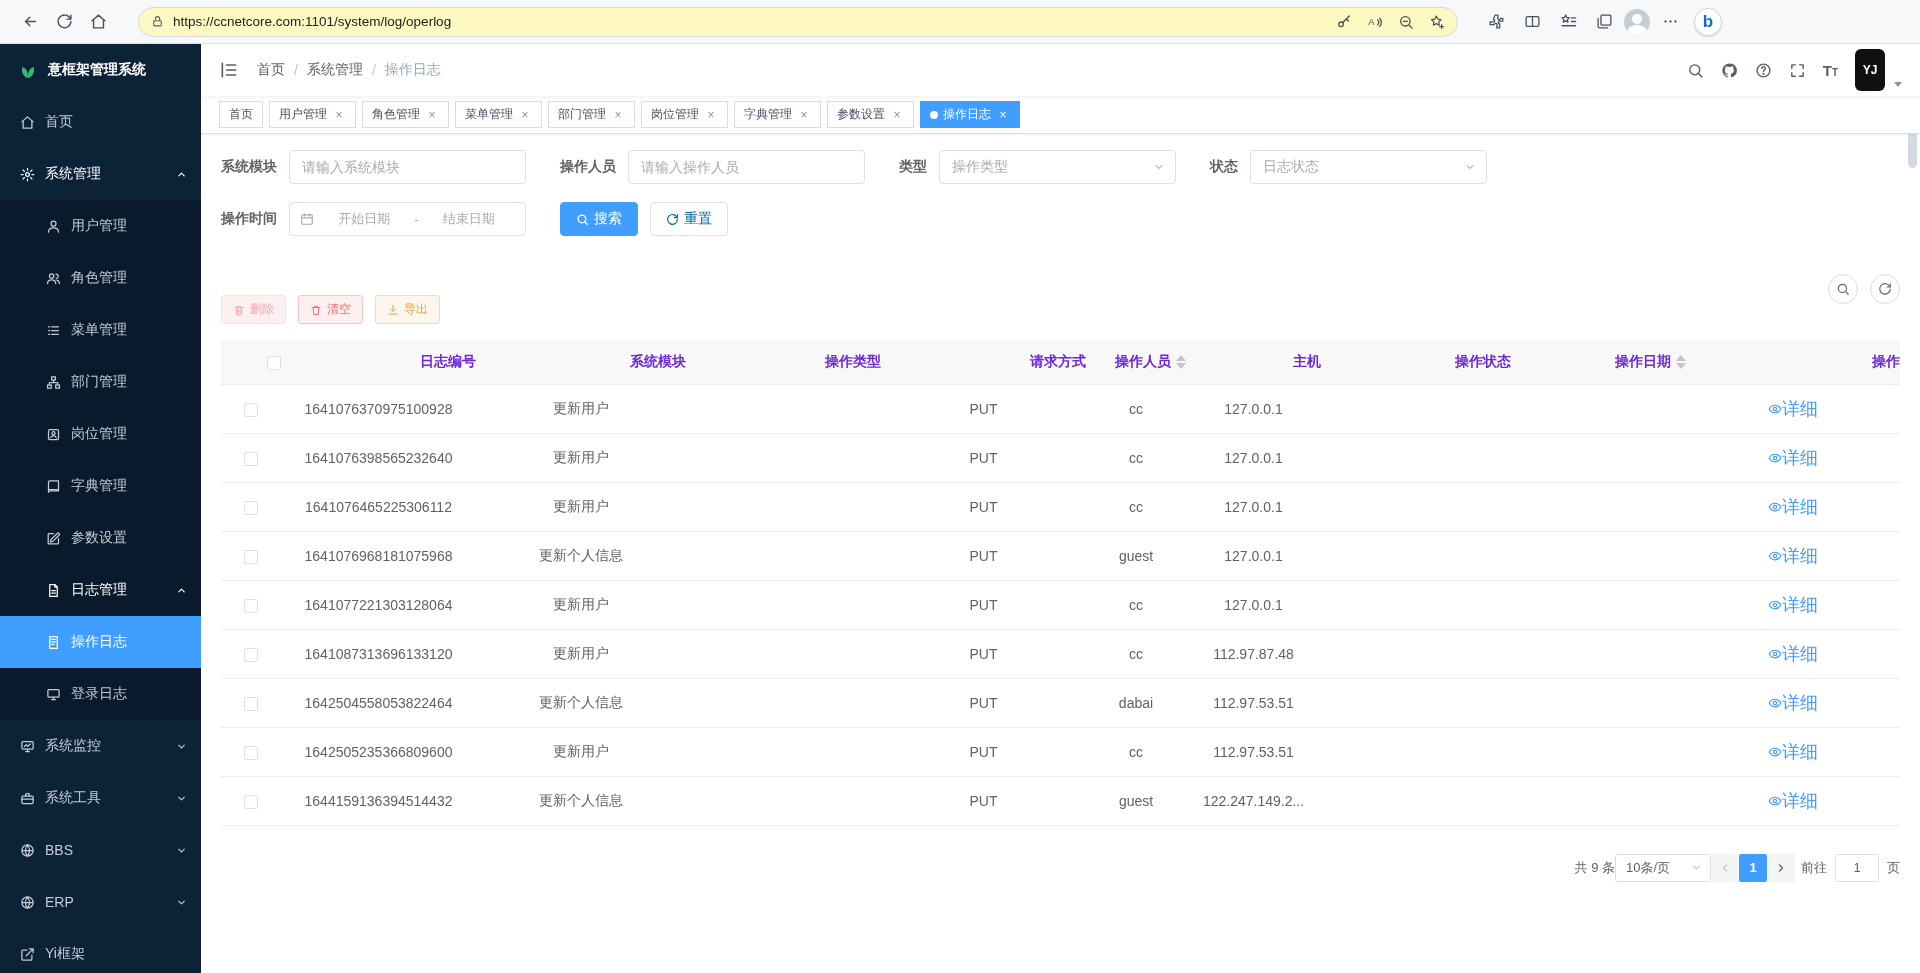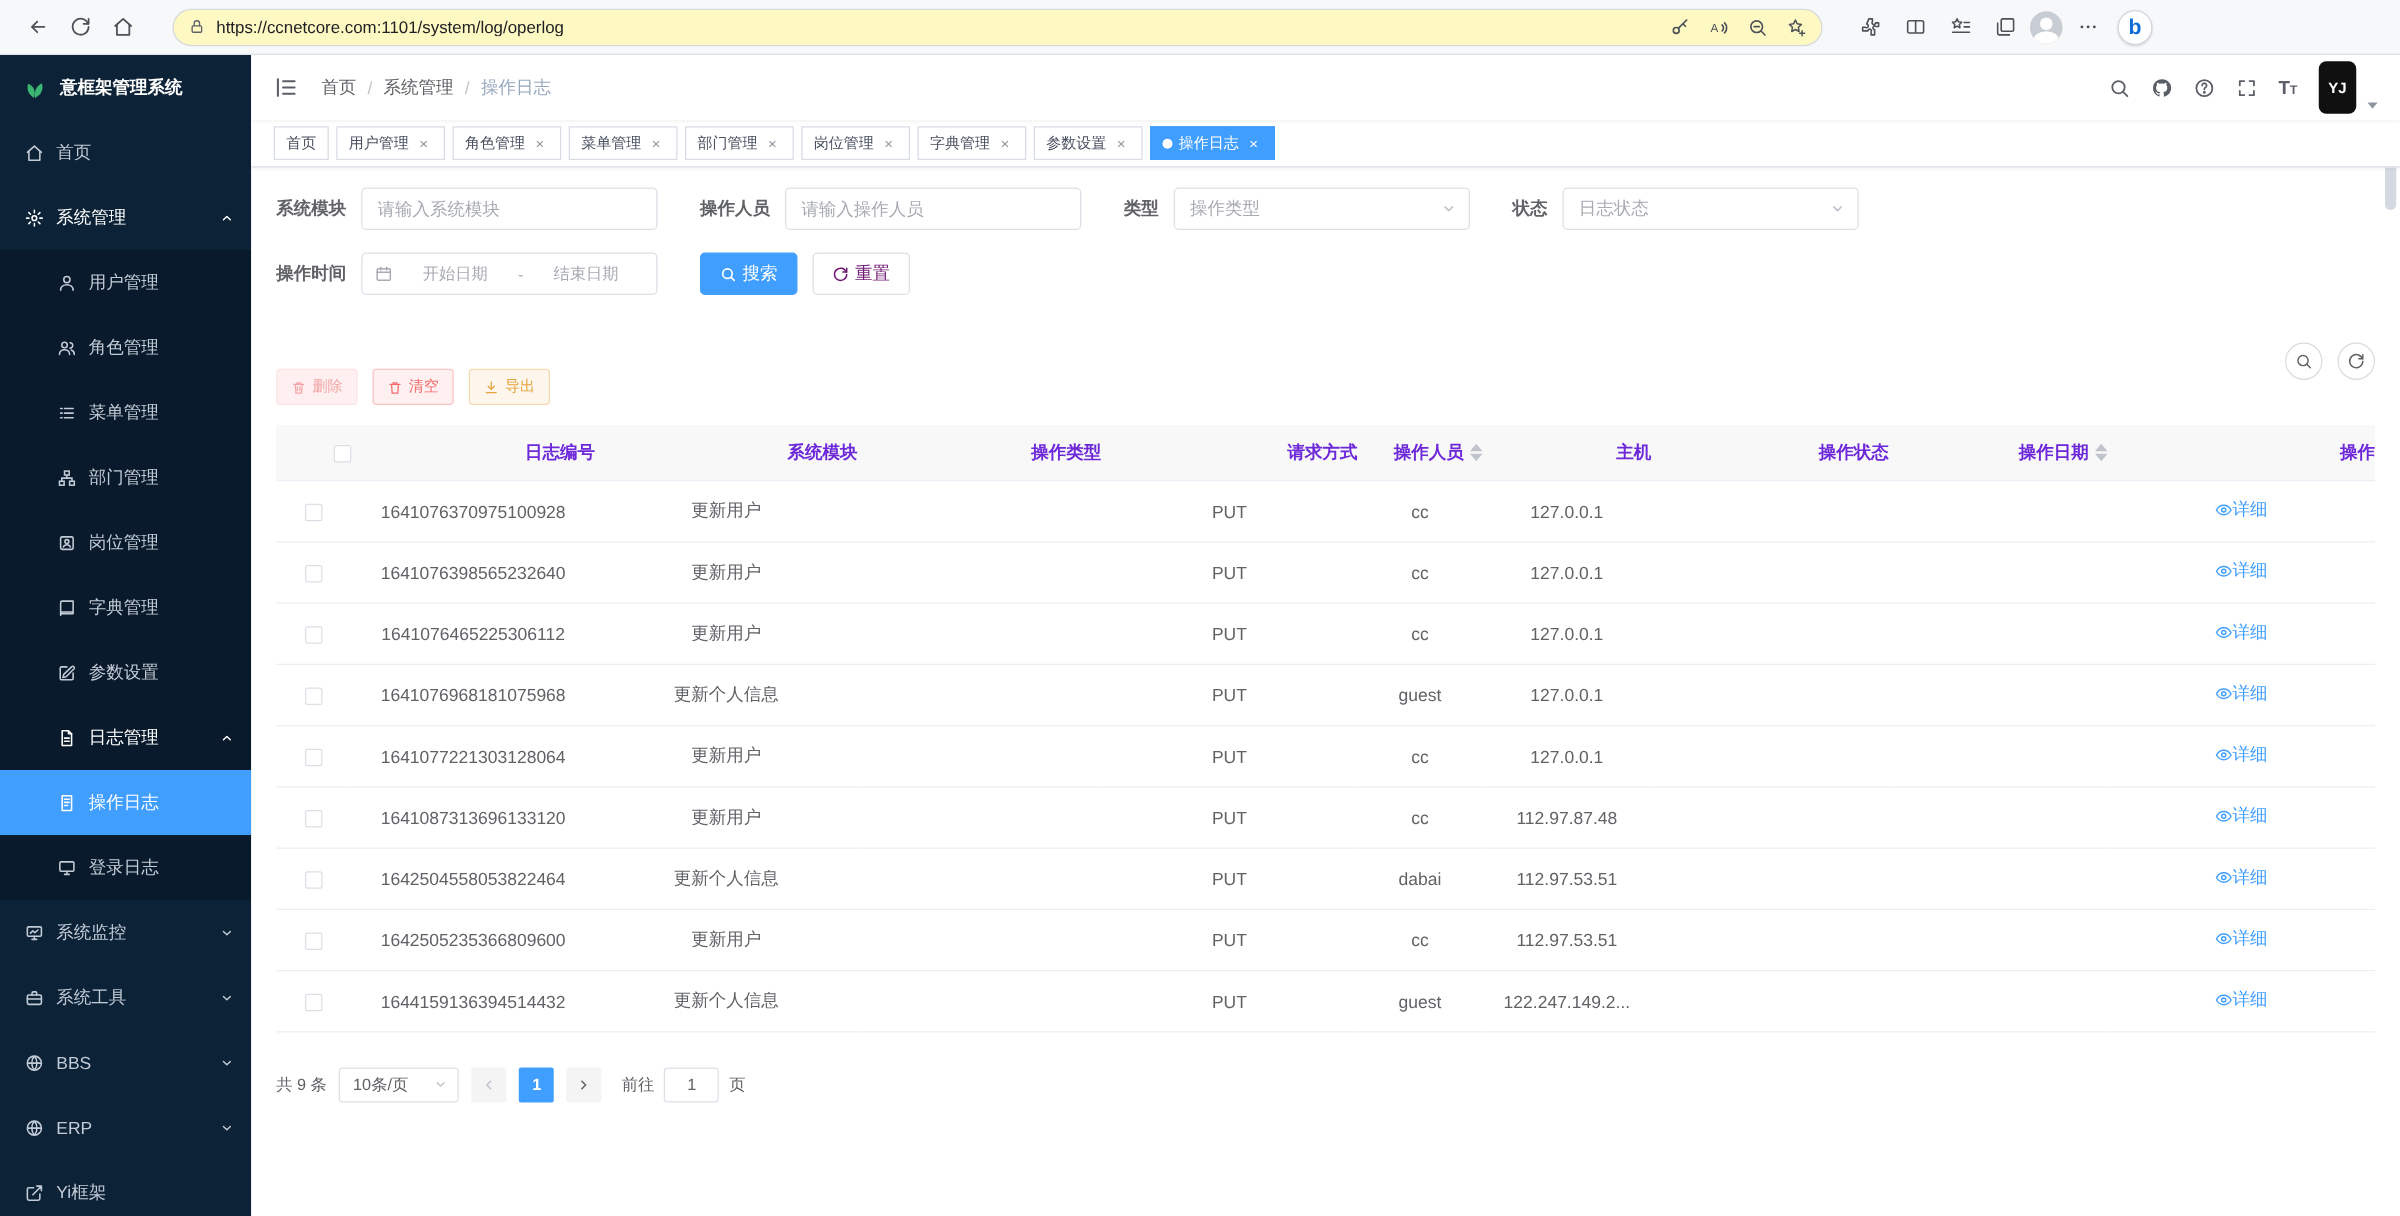--- a/index.html
+++ b/index.html
@@ -71,21 +71,21 @@
 .flabel{font-size:14px;font-weight:700;color:#606266;margin-right:12px;white-space:nowrap;}
 .finput{width:237px;height:34px;border:1px solid #dcdfe6;border-radius:4px;padding:0 12px;font-size:14px;color:#606266;outline:none;background:#fff;font-family:inherit;}
 .finput::placeholder{color:#a8abb2;}
 .fselect{width:237px;height:34px;border:1px solid #dcdfe6;border-radius:4px;display:flex;align-items:center;padding:0 10px 0 12px;background:#fff;cursor:pointer;}
 .fselect .ph{font-size:14px;color:#a8abb2;flex:1;}
 .fselect svg{width:12px;height:12px;color:#c0c4cc;flex:none;}
 .fdate{width:237px;height:34px;border:1px solid #dcdfe6;border-radius:4px;display:flex;align-items:center;padding:0 10px;background:#fff;gap:4px;cursor:pointer;}
 .fdate svg{width:14px;height:14px;color:#a8abb2;flex:none;}
 .fdate .ph{font-size:13px;color:#a8abb2;flex:1;text-align:center;white-space:nowrap;}
 .fdate .sep{color:#a8abb2;font-size:13px;}
-.btn{display:inline-flex;align-items:center;gap:5px;border-radius:4px;font-size:14px;height:34px;padding:0 15px;cursor:pointer;border:1px solid #dcdfe6;background:#fff;color:#701a75;font-family:inherit;white-space:nowrap;}
+.btn{display:inline-flex;align-items:center;gap:5px;border-radius:4px;font-size:14px;height:34px;padding:0 15px;cursor:pointer;border:1px solid #dcdfe6;background:#fff;color:#0369a1;font-family:inherit;white-space:nowrap;}
 .btn svg{width:13px;height:13px;flex:none;}
 .btn.primary{background:#409eff;border-color:#409eff;color:#fff;margin-left:34px;}
 .btn.plain{margin-left:12px;}
 
 
 .tbar{display:flex;align-items:center;margin-bottom:16px;flex:none;}
 .btn.sm{height:29px;padding:0 11px;font-size:12px;border-radius:3px;margin-right:12px;margin-top:41px;}
 .btn.sm svg{width:12px;height:12px;}
 .b-del{background:#fef0f0;border-color:#fde2e2;color:#f3a5a5;cursor:not-allowed;}
 .b-clear{background:#fef0f0;border-color:#fbc4c4;color:#f56c6c;}
@@ -96,25 +96,25 @@
 
 
 table.grid{width:100%;border-collapse:collapse;table-layout:fixed;flex:none;}
 .grid th{background:#f8f8f9;color:#6d28d9;font-size:14px;font-weight:700;height:44px;border-bottom:1px solid #ebeef5;text-align:right;white-space:nowrap;}
 .grid td{height:49px;font-size:14px;color:#606266;text-align:center;border-bottom:1px solid #ebeef5;white-space:nowrap;overflow:hidden;text-overflow:ellipsis;}
 .cb{display:inline-block;width:14px;height:14px;border:1px solid #dcdfe6;border-radius:2px;background:#fff;vertical-align:middle;cursor:pointer;}
 .sorter{display:inline-flex;flex-direction:column;gap:2px;margin-left:5px;vertical-align:middle;}
 .sorter i{width:0;height:0;border-left:5px solid transparent;border-right:5px solid transparent;display:block;}
 .sorter .up{border-bottom:6px solid #c0c4cc;}
 .sorter .dn{border-top:6px solid #c0c4cc;}
-.detail{color:#409eff;display:inline-flex;align-items:center;gap:0;font-size:14px;cursor:pointer;text-decoration:none;}
+.detail{color:#409eff;display:inline-flex;align-items:center;gap:0;font-size:18px;cursor:pointer;text-decoration:none;}
 .detail svg{width:14px;height:14px;}
 
 
-.pager{margin-top:28px;display:flex;align-items:center;justify-content:flex-start;gap:10px;font-size:13px;color:#606266;flex:none;}
+.pager{margin-top:28px;display:flex;align-items:center;justify-content:flex-end;font-size:13px;color:#606266;flex:none;}
 .psize{width:96px;height:28px;border:1px solid #dcdfe6;border-radius:3px;display:flex;align-items:center;padding:0 8px 0 10px;gap:6px;cursor:pointer;background:#fff;}
 .psize span{flex:1;font-size:13px;color:#606266;white-space:nowrap;}
 .psize svg{width:11px;height:11px;color:#c0c4cc;flex:none;}
 .pbtn{min-width:28px;height:28px;border:none;border-radius:2px;background:#f4f4f5;color:#606266;display:flex;align-items:center;justify-content:center;cursor:pointer;font-size:13px;font-family:inherit;}
 .pbtn svg{width:12px;height:12px;}
 .pbtn.prev{color:#c0c4cc;}
 .pbtn.cur{background:#409eff;color:#fff;font-weight:bold;cursor:default;}
 .goto-wrap{display:flex;align-items:center;gap:8px;margin-left:6px;}
 .pinput{width:44px;height:28px;border:1px solid #dcdfe6;border-radius:3px;text-align:center;font-size:13px;color:#606266;outline:none;font-family:inherit;background:#fff;}
 </style>

